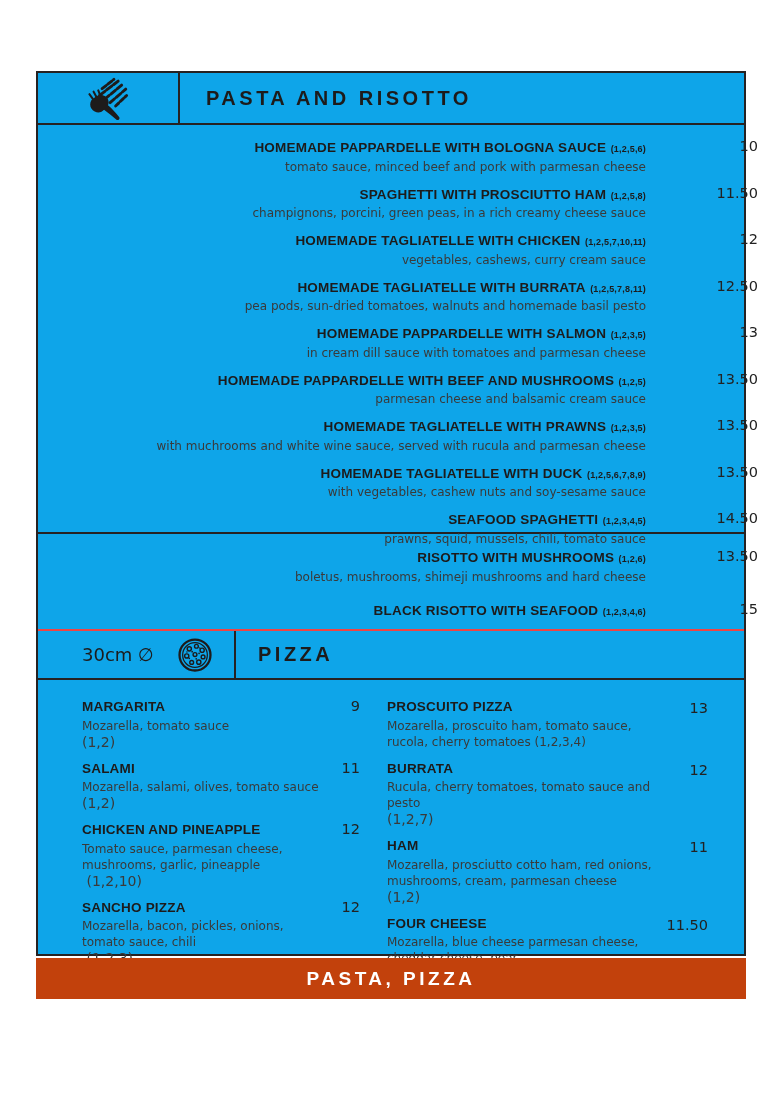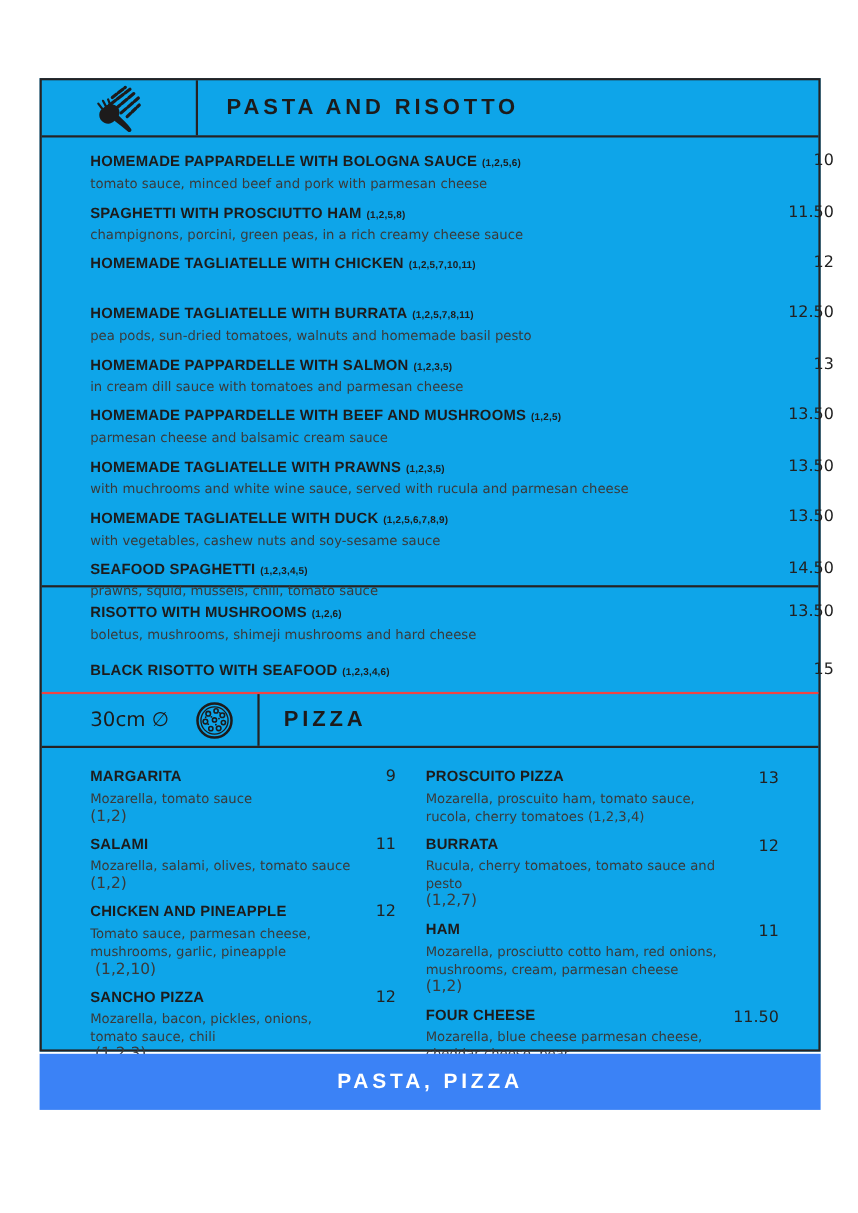--- a/index.html
+++ b/index.html
@@ -18,21 +18,21 @@
     width:142px; display:flex; align-items:center; justify-content:center;
     border-right:2px solid #262222;
   }
   .sec-title {
     display:flex; align-items:center; padding-left:26px;
     font-weight:700; font-size:20px; letter-spacing:3.5px;
   }
   
   .pasta-list { height:407px; padding:13px 28px 0 44px; }
   .risotto-list { height:97px; border-top:2px solid #262222; padding:14px 28px 0 44px; }
-  .item { position:relative; margin-bottom:9px; padding-right:70px; }
+  .item { position:relative; margin-bottom:9px; padding-right:70px;text-align:right; }
   .nm { font-weight:700; font-size:13.5px; letter-spacing:0.2px; color:#1d1b1b; }
   .alg { font-weight:700; font-size:9px; letter-spacing:0.2px; color:#1d1b1b; }
   .pdesc {
     font-family:"DejaVu Sans", sans-serif; font-size:12px; line-height:16px;
     color:#3a3a3a; margin-top:2.5px; white-space:pre-line;
   }
   .pprice {
     position:absolute; right:-42px; top:0;
     font-family:"DejaVu Sans", sans-serif; font-size:14.5px; color:#222;
   }
@@ -48,22 +48,22 @@
   .size-label { font-family:"DejaVu Sans", sans-serif; font-size:18px; color:#1d1b1b; white-space:nowrap; }
   
   .pizza-grid { height:274px; padding:17px 36px 0 44px; display:grid; grid-template-columns:305px 1fr; }
   .pz-item { position:relative; margin-bottom:9px; padding-right:44px; }
   .col-right .pz-item { padding-right:34px; }
   .pz-item .pprice { right:27px; top:1px; }
   .col-right .pz-item .pprice { right:0; top:3px; }
   .alg-line { font-family:"DejaVu Sans", sans-serif; font-size:14px; line-height:15px; color:#3a3a3a; margin-top:1px; white-space:pre; }
   
   .footer-bar {
-    position:absolute; left:36px; top:958px; width:710px; height:51px;
-    background:#3b82f6; display:flex; align-items:center; justify-content:center;
+    position:absolute; left:36px; top:958px; width:710px; height:41px;
+    background:#c2410c; display:flex; align-items:center; justify-content:center;
   }
   .footer-text { color:#ffffff; font-weight:700; font-size:19px; letter-spacing:3.5px; }
   svg { display:block; }
 </style>
 </head>
 <body>
 
 <div class="menu-box">
 
   <div class="sec-header">
@@ -95,20 +95,21 @@
       <div class="pdesc">tomato sauce, minced beef and pork with parmesan cheese</div>
       <div class="pprice">10</div>
     </div>
     <div class="item">
       <div><span class="nm">SPAGHETTI WITH PROSCIUTTO HAM</span> <span class="alg">(1,2,5,8)</span></div>
       <div class="pdesc">champignons, porcini, green peas, in a rich creamy cheese sauce</div>
       <div class="pprice">11.50</div>
     </div>
     <div class="item">
       <div><span class="nm">HOMEMADE TAGLIATELLE WITH CHICKEN</span> <span class="alg">(1,2,5,7,10,11)</span></div>
+      <div class="pdesc">vegetables, cashews, curry cream sauce</div>
       <div class="pprice">12</div>
     </div>
     <div class="item">
       <div><span class="nm">HOMEMADE TAGLIATELLE WITH BURRATA</span> <span class="alg">(1,2,5,7,8,11)</span></div>
       <div class="pdesc">pea pods, sun-dried tomatoes, walnuts and homemade basil pesto</div>
       <div class="pprice">12.50</div>
     </div>
     <div class="item">
       <div><span class="nm">HOMEMADE PAPPARDELLE WITH SALMON</span> <span class="alg">(1,2,3,5)</span></div>
       <div class="pdesc">in cream dill sauce with tomatoes and parmesan cheese</div>

